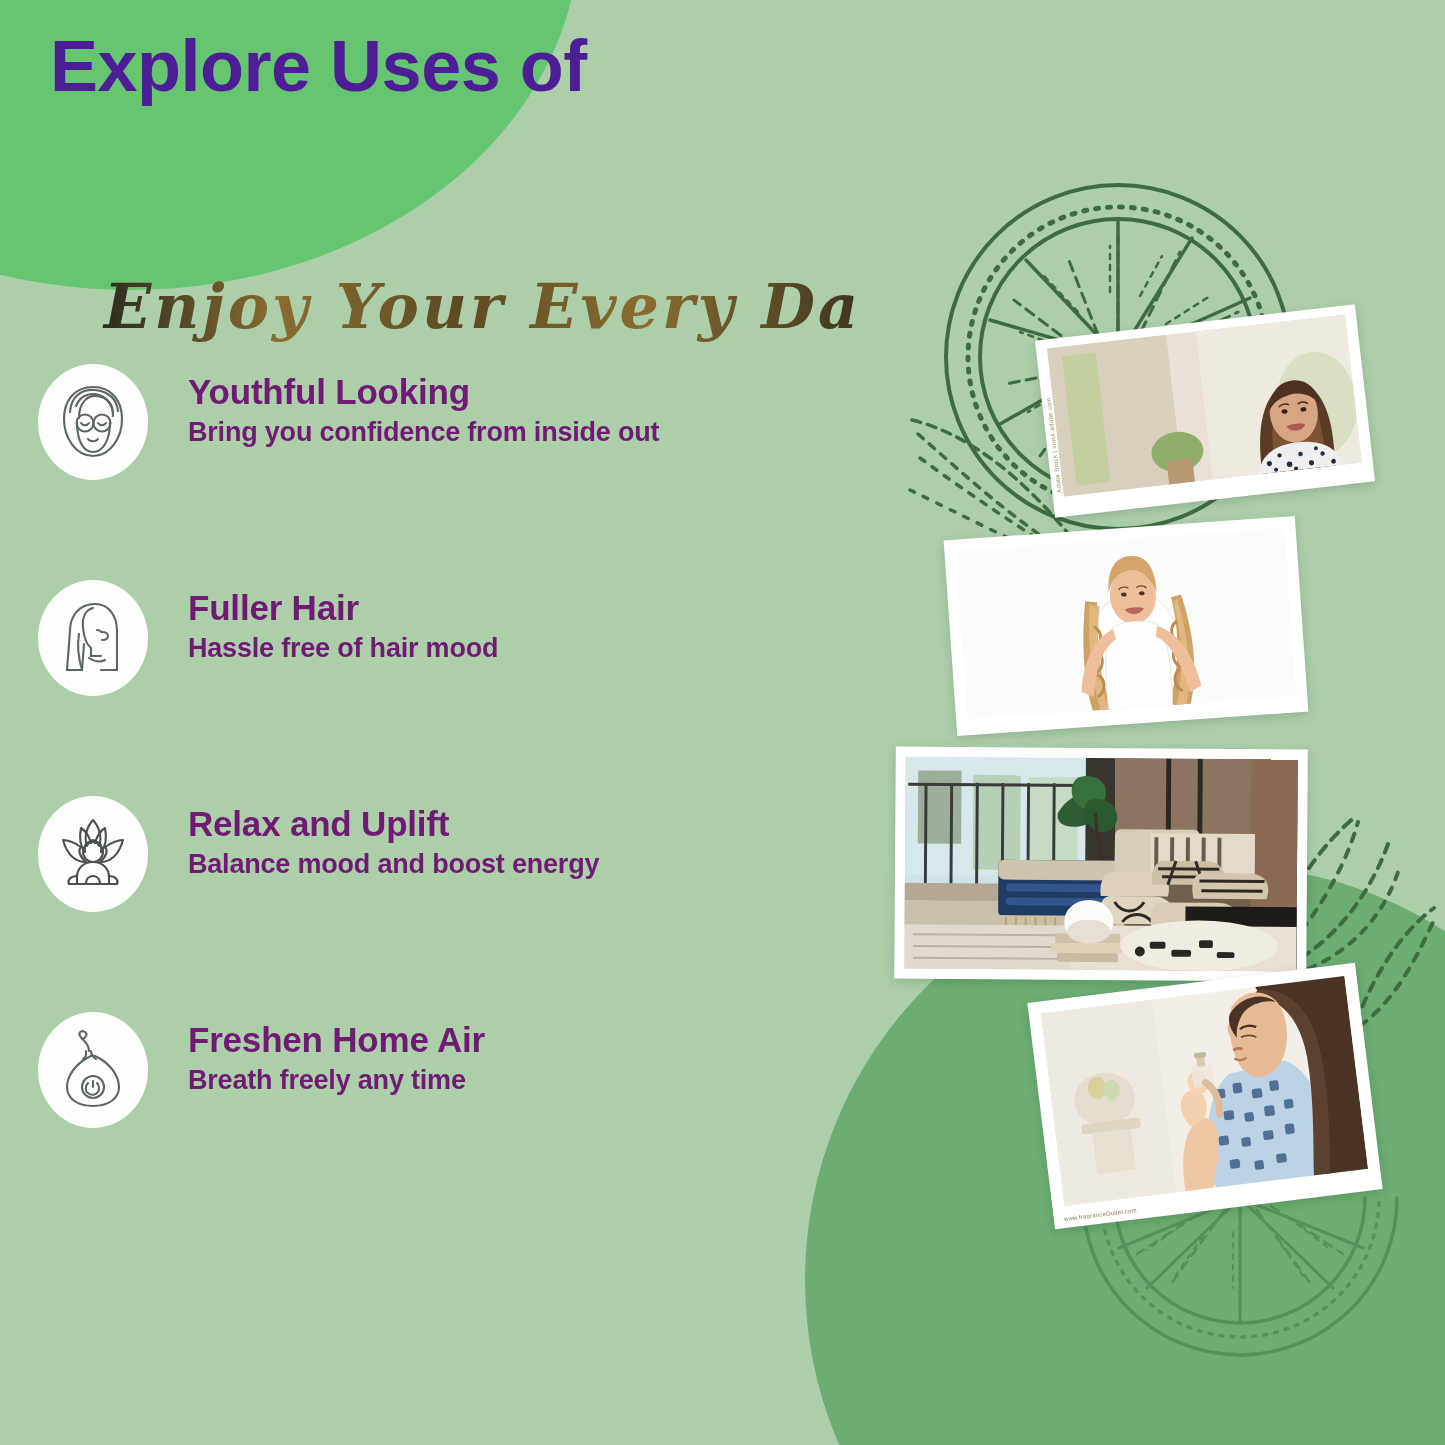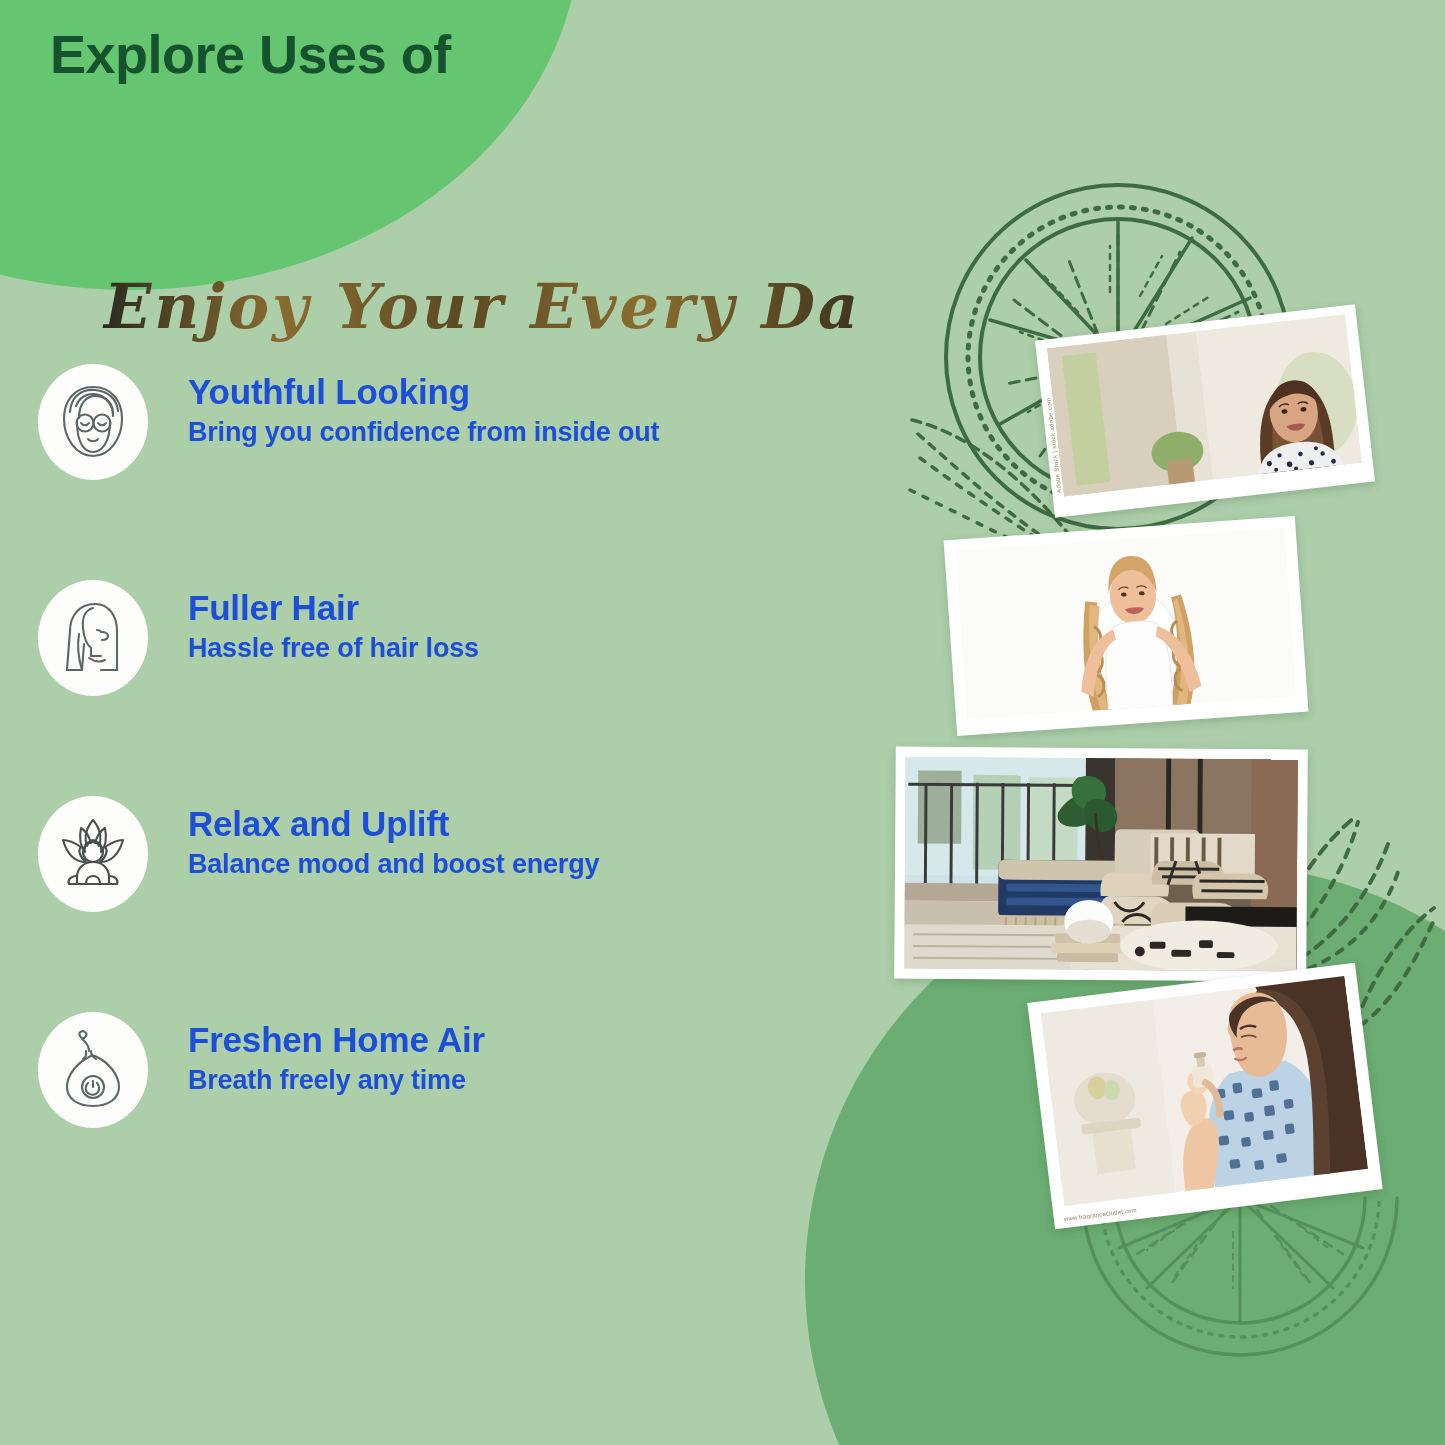--- a/index.html
+++ b/index.html
@@ -38,22 +38,22 @@
     border-radius: 50%;
     background: #66c571;
   }
 
   
   .header-text {
     position: absolute;
     left: 50px;
     top: 18px;
     width: 640px;
-    color: #14532d;
-    font-size: 54px;
+    color: #4c1d95;
+    font-size: 72px;
     font-weight: bold;
     line-height: 1.34;
     letter-spacing: -0.5px;
     z-index: 6;
   }
   .header-text .line { display: block; }
 
   
   .script-line {
     position: absolute;
@@ -87,21 +87,21 @@
     display: flex;
     align-items: center;
     justify-content: center;
   }
   .icon-badge svg { display: block; }
   .feature-text {
     position: absolute;
     left: 188px;
     top: 18px;
     width: 810px;
-    color: #1d4ed8;
+    color: #701a75;
     font-weight: bold;
   }
   .feature-title {
     display: block;
     font-size: 35px;
     line-height: 1.28;
     letter-spacing: -0.2px;
   }
   .feature-sub {
     display: block;
@@ -296,21 +296,21 @@
             <path d="M38 10 C30 12 27 20 28 30 C29 40 31 46 36 50 L36 58 L46 58"></path>
             <path d="M47 34 C51 34 53 36 53 38 C53 41 50 42 47 42"></path>
             <path d="M42 32 C44 32 46 33 46 34"></path>
             <path d="M24 36 C22 48 24 62 27 72"></path>
             <path d="M34 60 C40 64 46 64 50 62"></path>
           </g>
         </svg>
       </div>
       <div class="feature-text">
         <span class="feature-title">Fuller Hair</span>
-        <span class="feature-sub">Hassle free of hair loss</span>
+        <span class="feature-sub">Hassle free of hair mood</span>
       </div>
     </div>
 
     <div class="feature">
       <div class="icon-badge">
         <svg width="80" height="80" viewBox="0 0 80 80">
           <g stroke="#4a4f4f" fill="none" stroke-width="2.1" stroke-linecap="round" stroke-linejoin="round">
             <path d="M40 6 C33 14 31 24 34 32 C37 24 43 24 46 32 C49 24 47 14 40 6 Z"></path>
             <path d="M28 14 C26 24 27 32 32 38 C31 30 34 27 38 29 C36 22 33 17 28 14 Z"></path>
             <path d="M52 14 C54 24 53 32 48 38 C49 30 46 27 42 29 C44 22 47 17 52 14 Z"></path>

